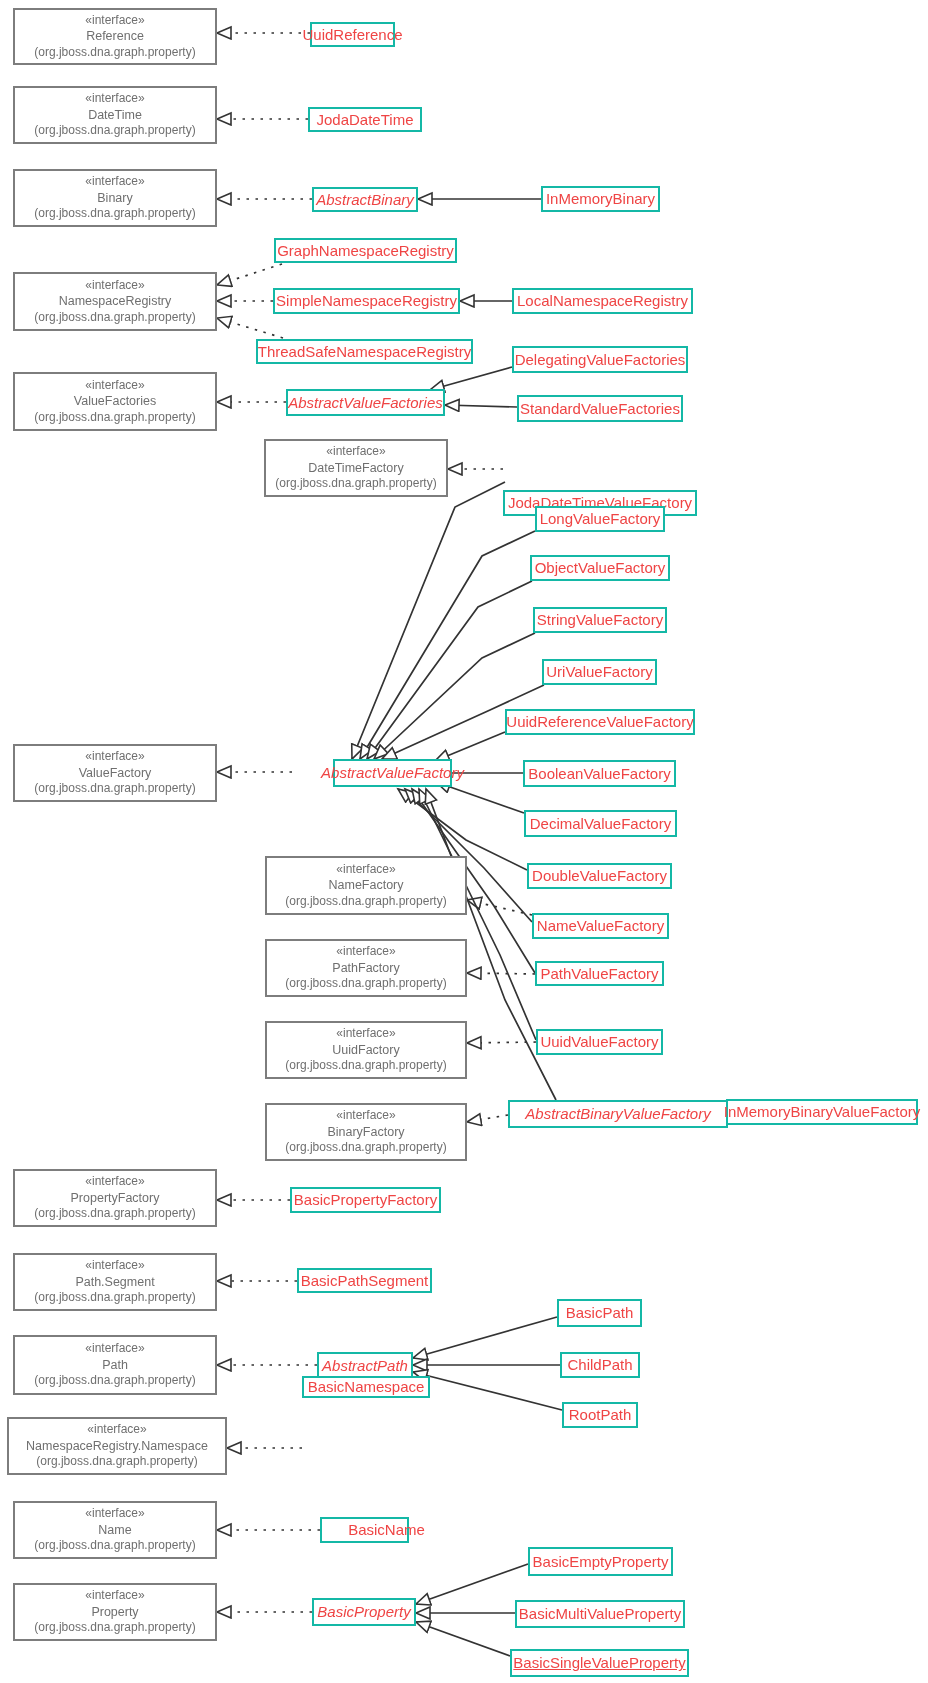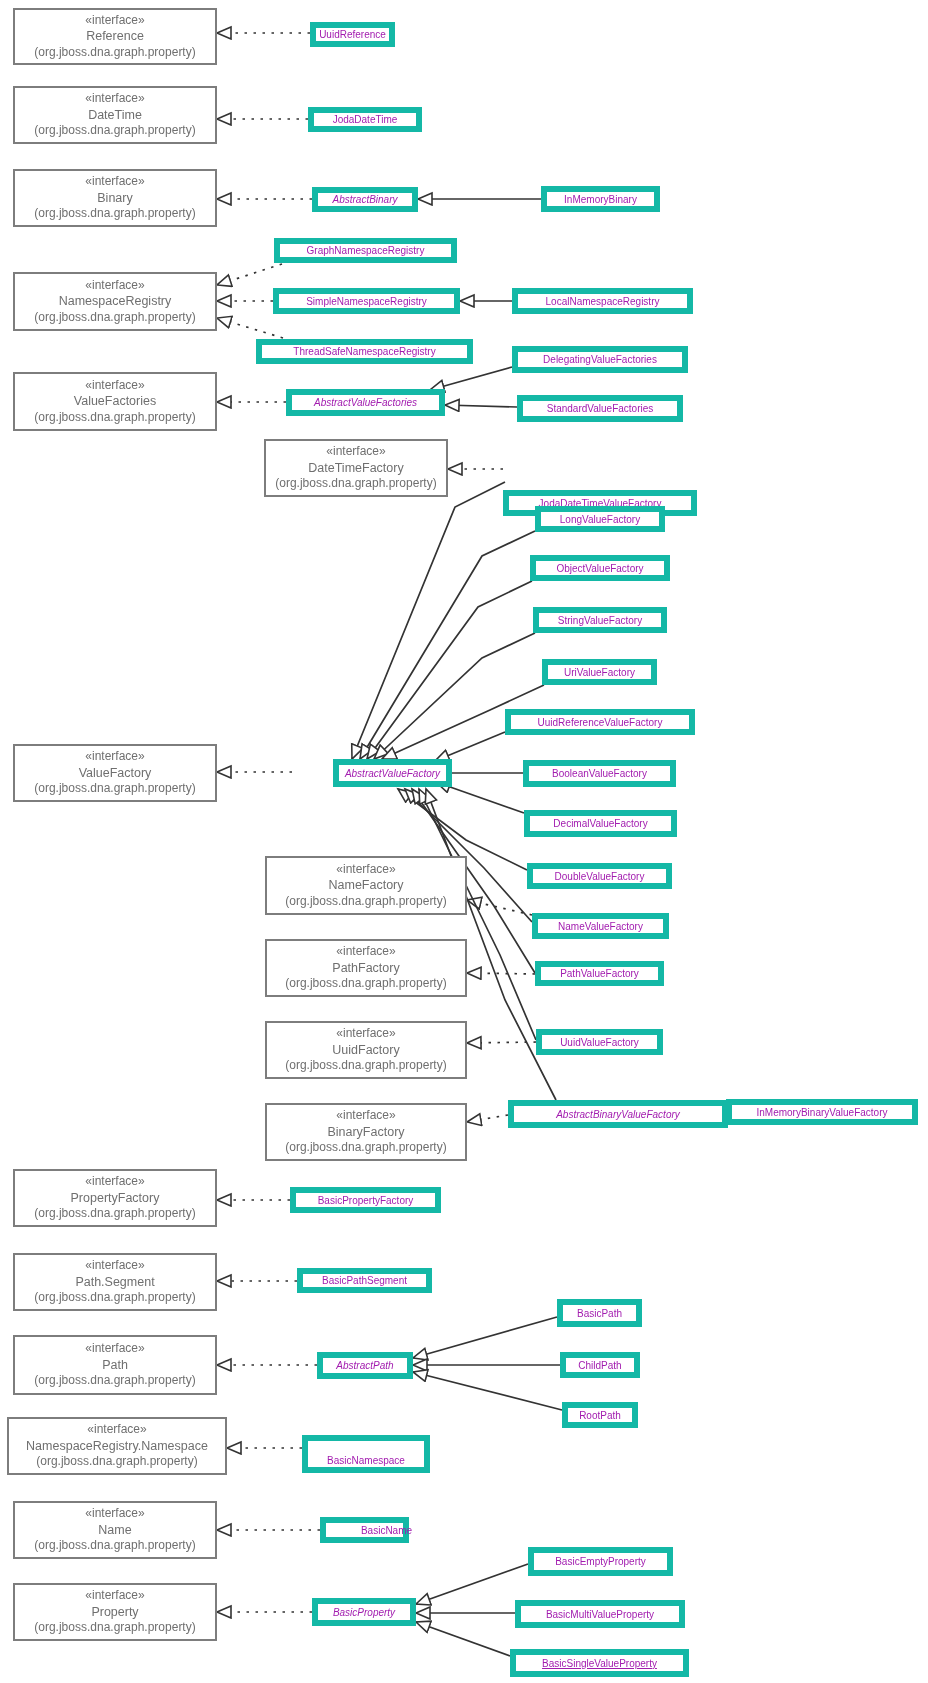--- a/index.html
+++ b/index.html
@@ -24,23 +24,23 @@
     text-align:center;
     line-height:1.3;
   }
   .node.iface{
     border:2px solid #7d7d7d;
     color:#6f6f6f;
     font-size:12px;
   }
   .node.iface .iname{font-size:12.5px;}
   .node.clazz{
-    border:6px solid #14b8a6;
-    color:#a21caf;
-    font-size:10px;
+    border:2px solid #14b8a6;
+    color:#ef4444;
+    font-size:15px;
     white-space:nowrap;
   }
   .node.clazz.abstract{font-style:italic;}
 </style>
 </head>
 <body>
 
 <div id="canvas">
   <svg id="edges" width="928" height="1683" viewBox="0 0 928 1683">
     <defs>
@@ -269,21 +269,21 @@
       </div>
       <div class="node clazz" style="left: 557px; top: 1299px; width: 85px; height: 28px;">
         <span>BasicPath</span>
       </div>
       <div class="node clazz" style="left: 560px; top: 1352px; width: 80px; height: 26px;">
         <span>ChildPath</span>
       </div>
       <div class="node clazz" style="left: 562px; top: 1402px; width: 76px; height: 26px;">
         <span>RootPath</span>
       </div>
-      <div class="node clazz" style="left: 302px; top: 1435px; width: 128px; height: 38px; justify-content: flex-end;">
+      <div class="node clazz" style="left: 302px; top: 1376px; width: 128px; height: 22px; justify-content: flex-end;">
         <span>BasicNamespace</span>
       </div>
       <div class="node clazz" style="left: 320px; top: 1517px; width: 89px; height: 26px; padding-left: 44px;">
         <span>BasicName</span>
       </div>
       <div class="node clazz abstract" style="left: 312px; top: 1598px; width: 104px; height: 28px;">
         <span>BasicProperty</span>
       </div>
       <div class="node clazz" style="left: 528px; top: 1547px; width: 145px; height: 29px;">
         <span>BasicEmptyProperty</span>

